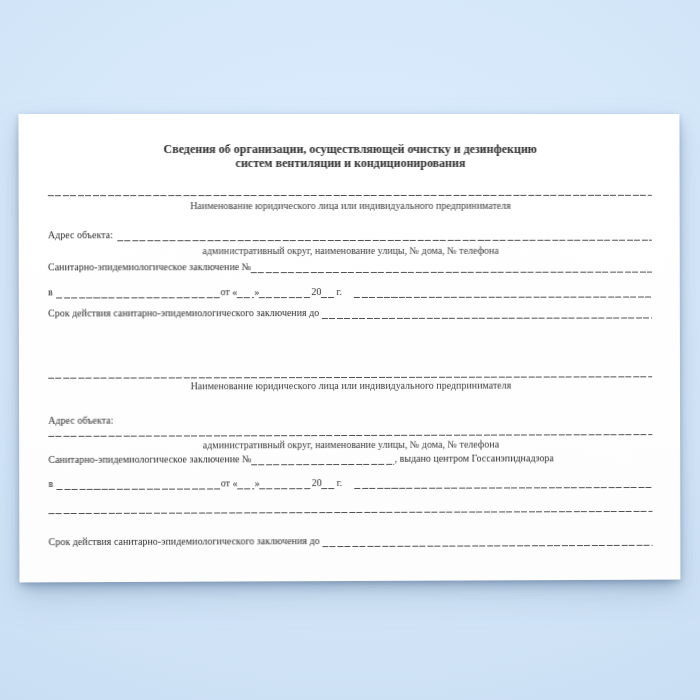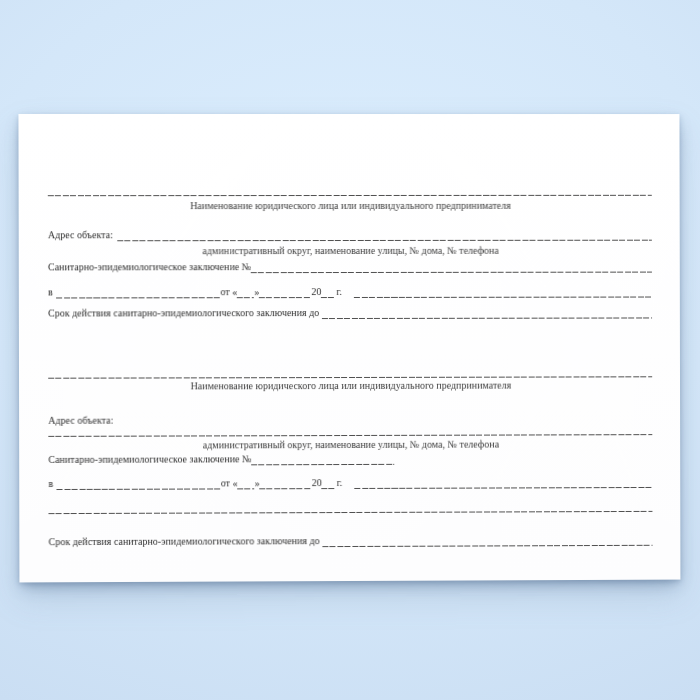--- a/index.html
+++ b/index.html
@@ -82,20 +82,24 @@
   .r9{top:338px}
   .r10{top:362px}
   .r11{top:386px}
   .r12{top:420px}
 </style>
 </head>
 <body>
 
 <div class="sheet">
 
+  <div class="title">
+    <div>Сведения об организации, осуществляющей очистку и дезинфекцию</div>
+    <div>систем вентиляции и кондиционирования</div>
+  </div>
 
   <div class="row r1">
     <span class="blank flex"></span>
   </div>
   <div class="caption c1">Наименование юридического лица или индивидуального предпринимателя</div>
 
   <div class="row r2">
     <span class="lbl sp4">Адрес объекта:</span>
     <span class="blank flex"></span>
   </div>
@@ -134,20 +138,21 @@
   </div>
 
   <div class="row r8">
     <span class="blank flex"></span>
   </div>
   <div class="caption c4">административный округ, наименование улицы, № дома, № телефона</div>
 
   <div class="row r9">
     <span class="lbl">Санитарно-эпидемиологическое заключение №</span>
     <span class="blank w143"></span>
+    <span class="lbl">, выдано центром Госсанэпиднадзора</span>
   </div>
 
   <div class="row r10">
     <span class="lbl sp3">в</span>
     <span class="blank w164"></span>
     <span class="lbl">от «</span>
     <span class="blank w17"></span>
     <span class="lbl">»</span>
     <span class="blank w52"></span>
     <span class="lbl">20</span>

